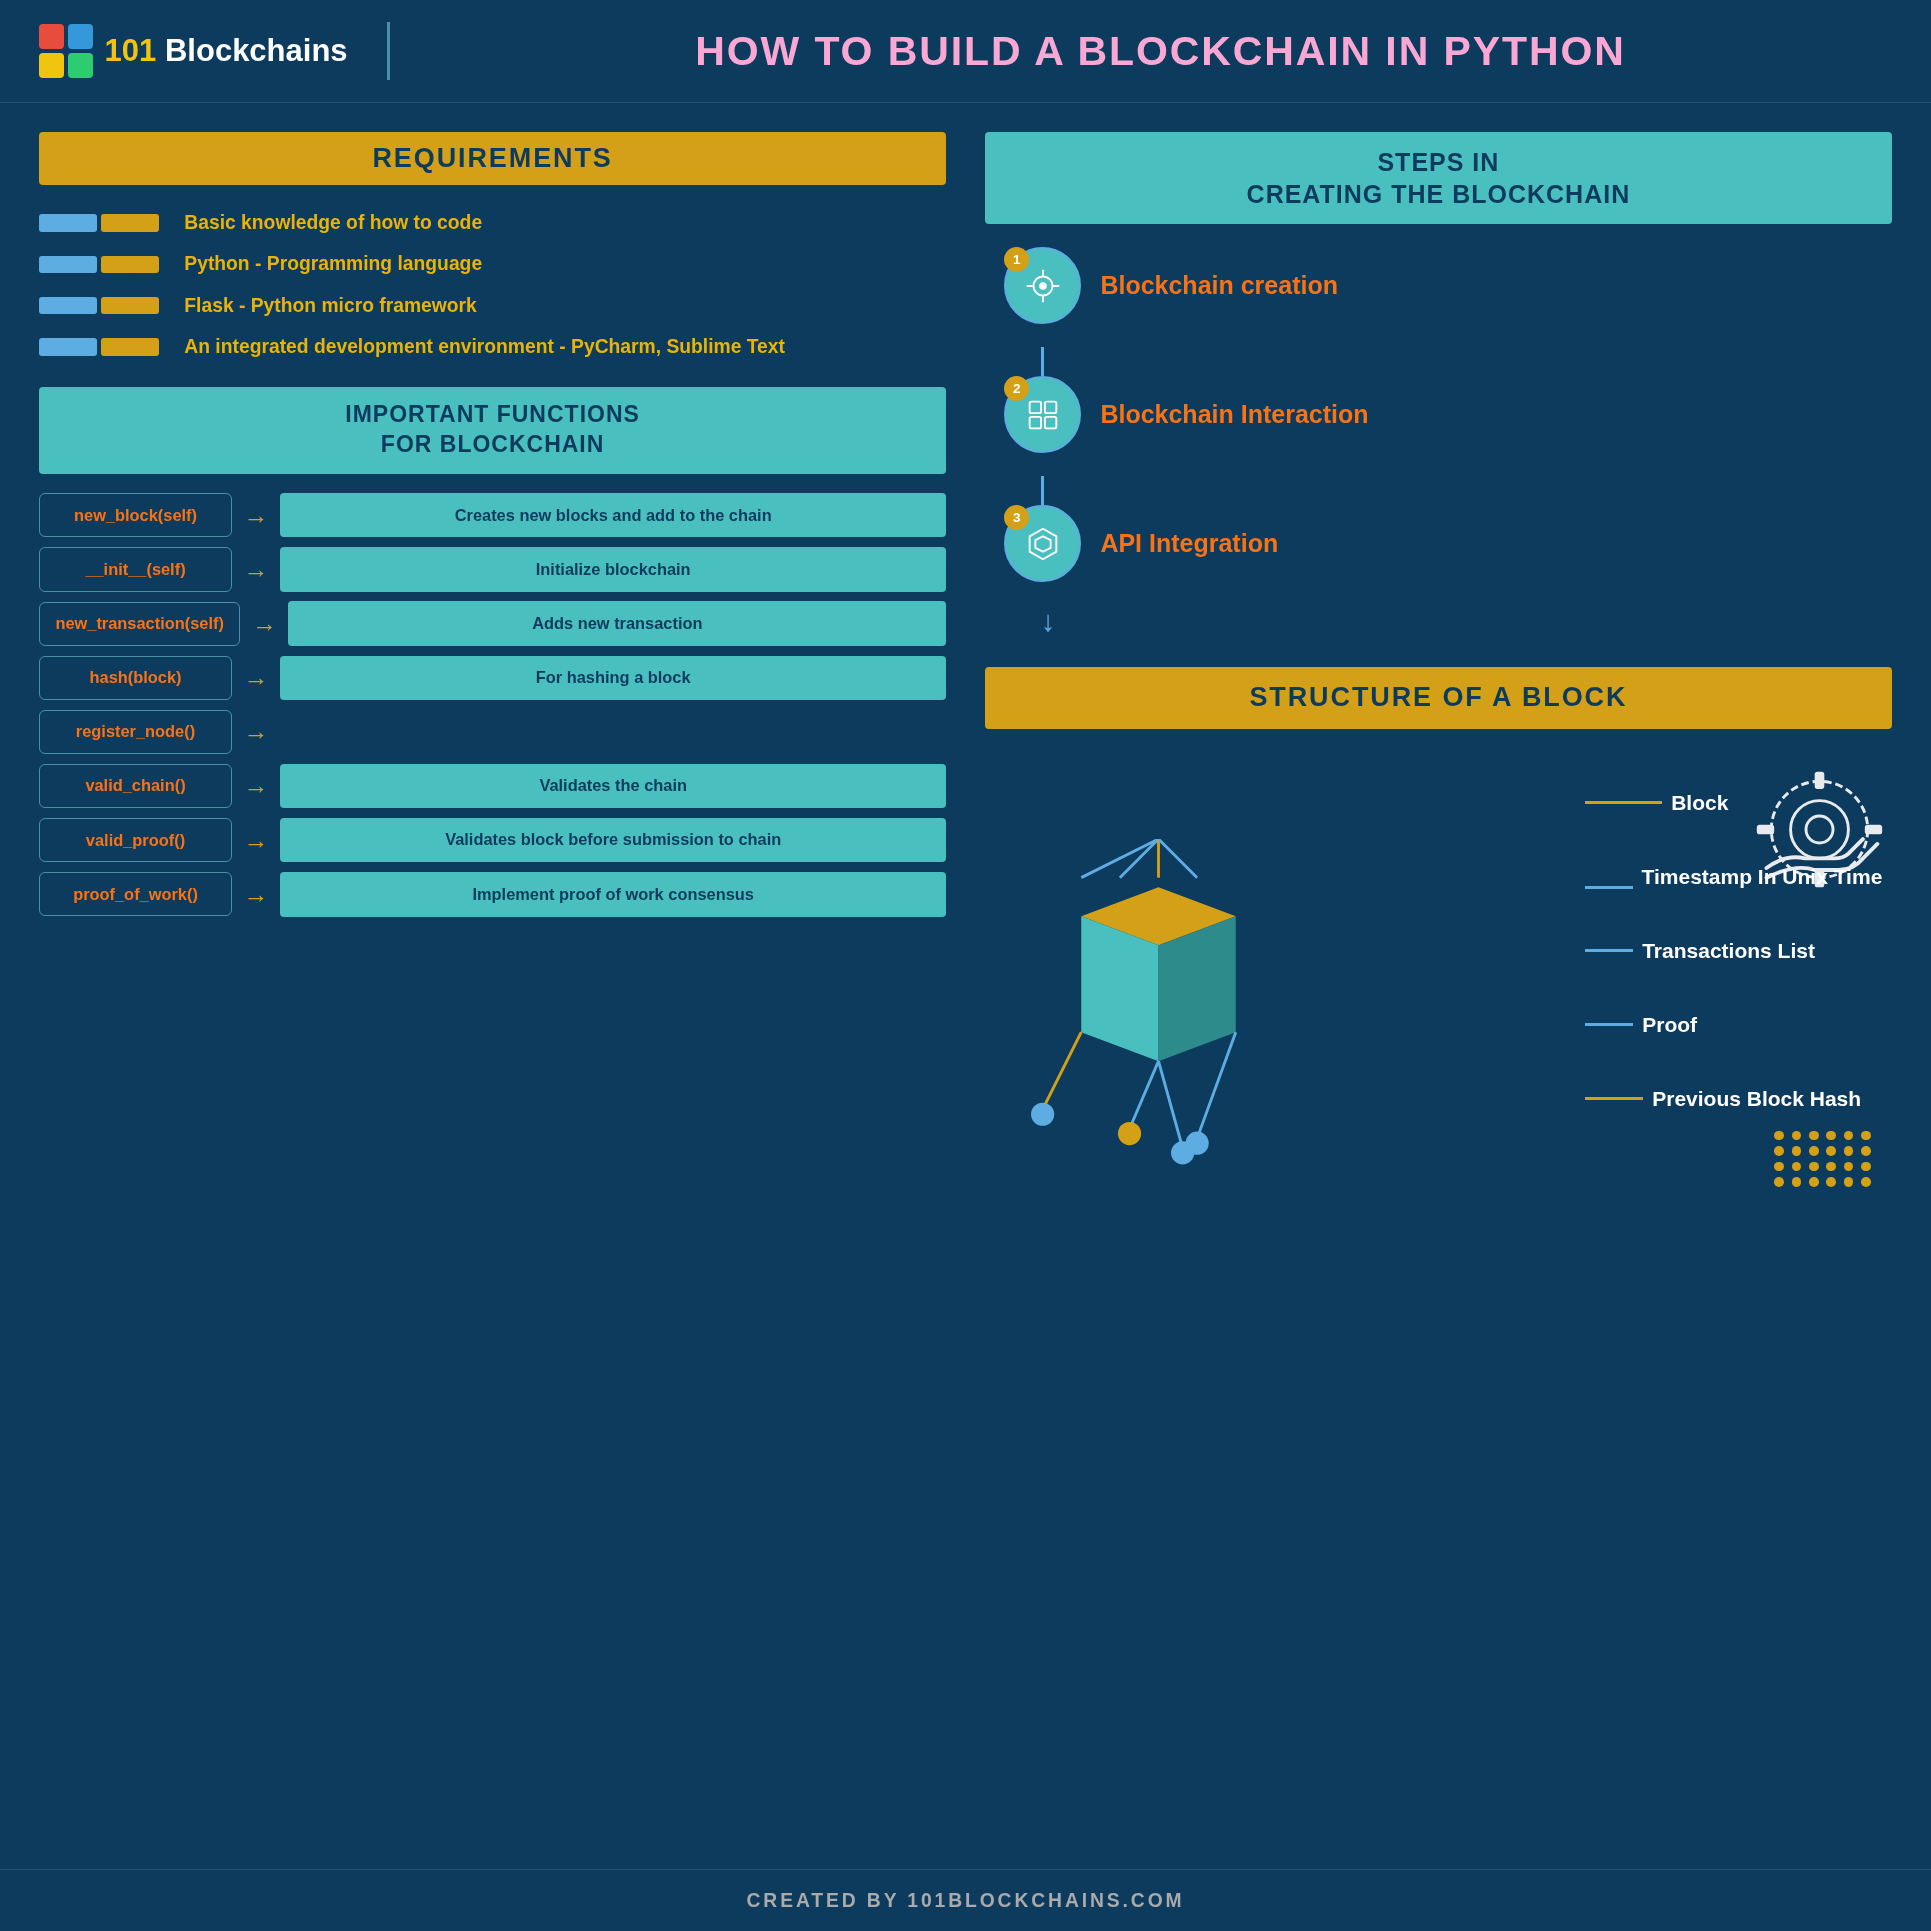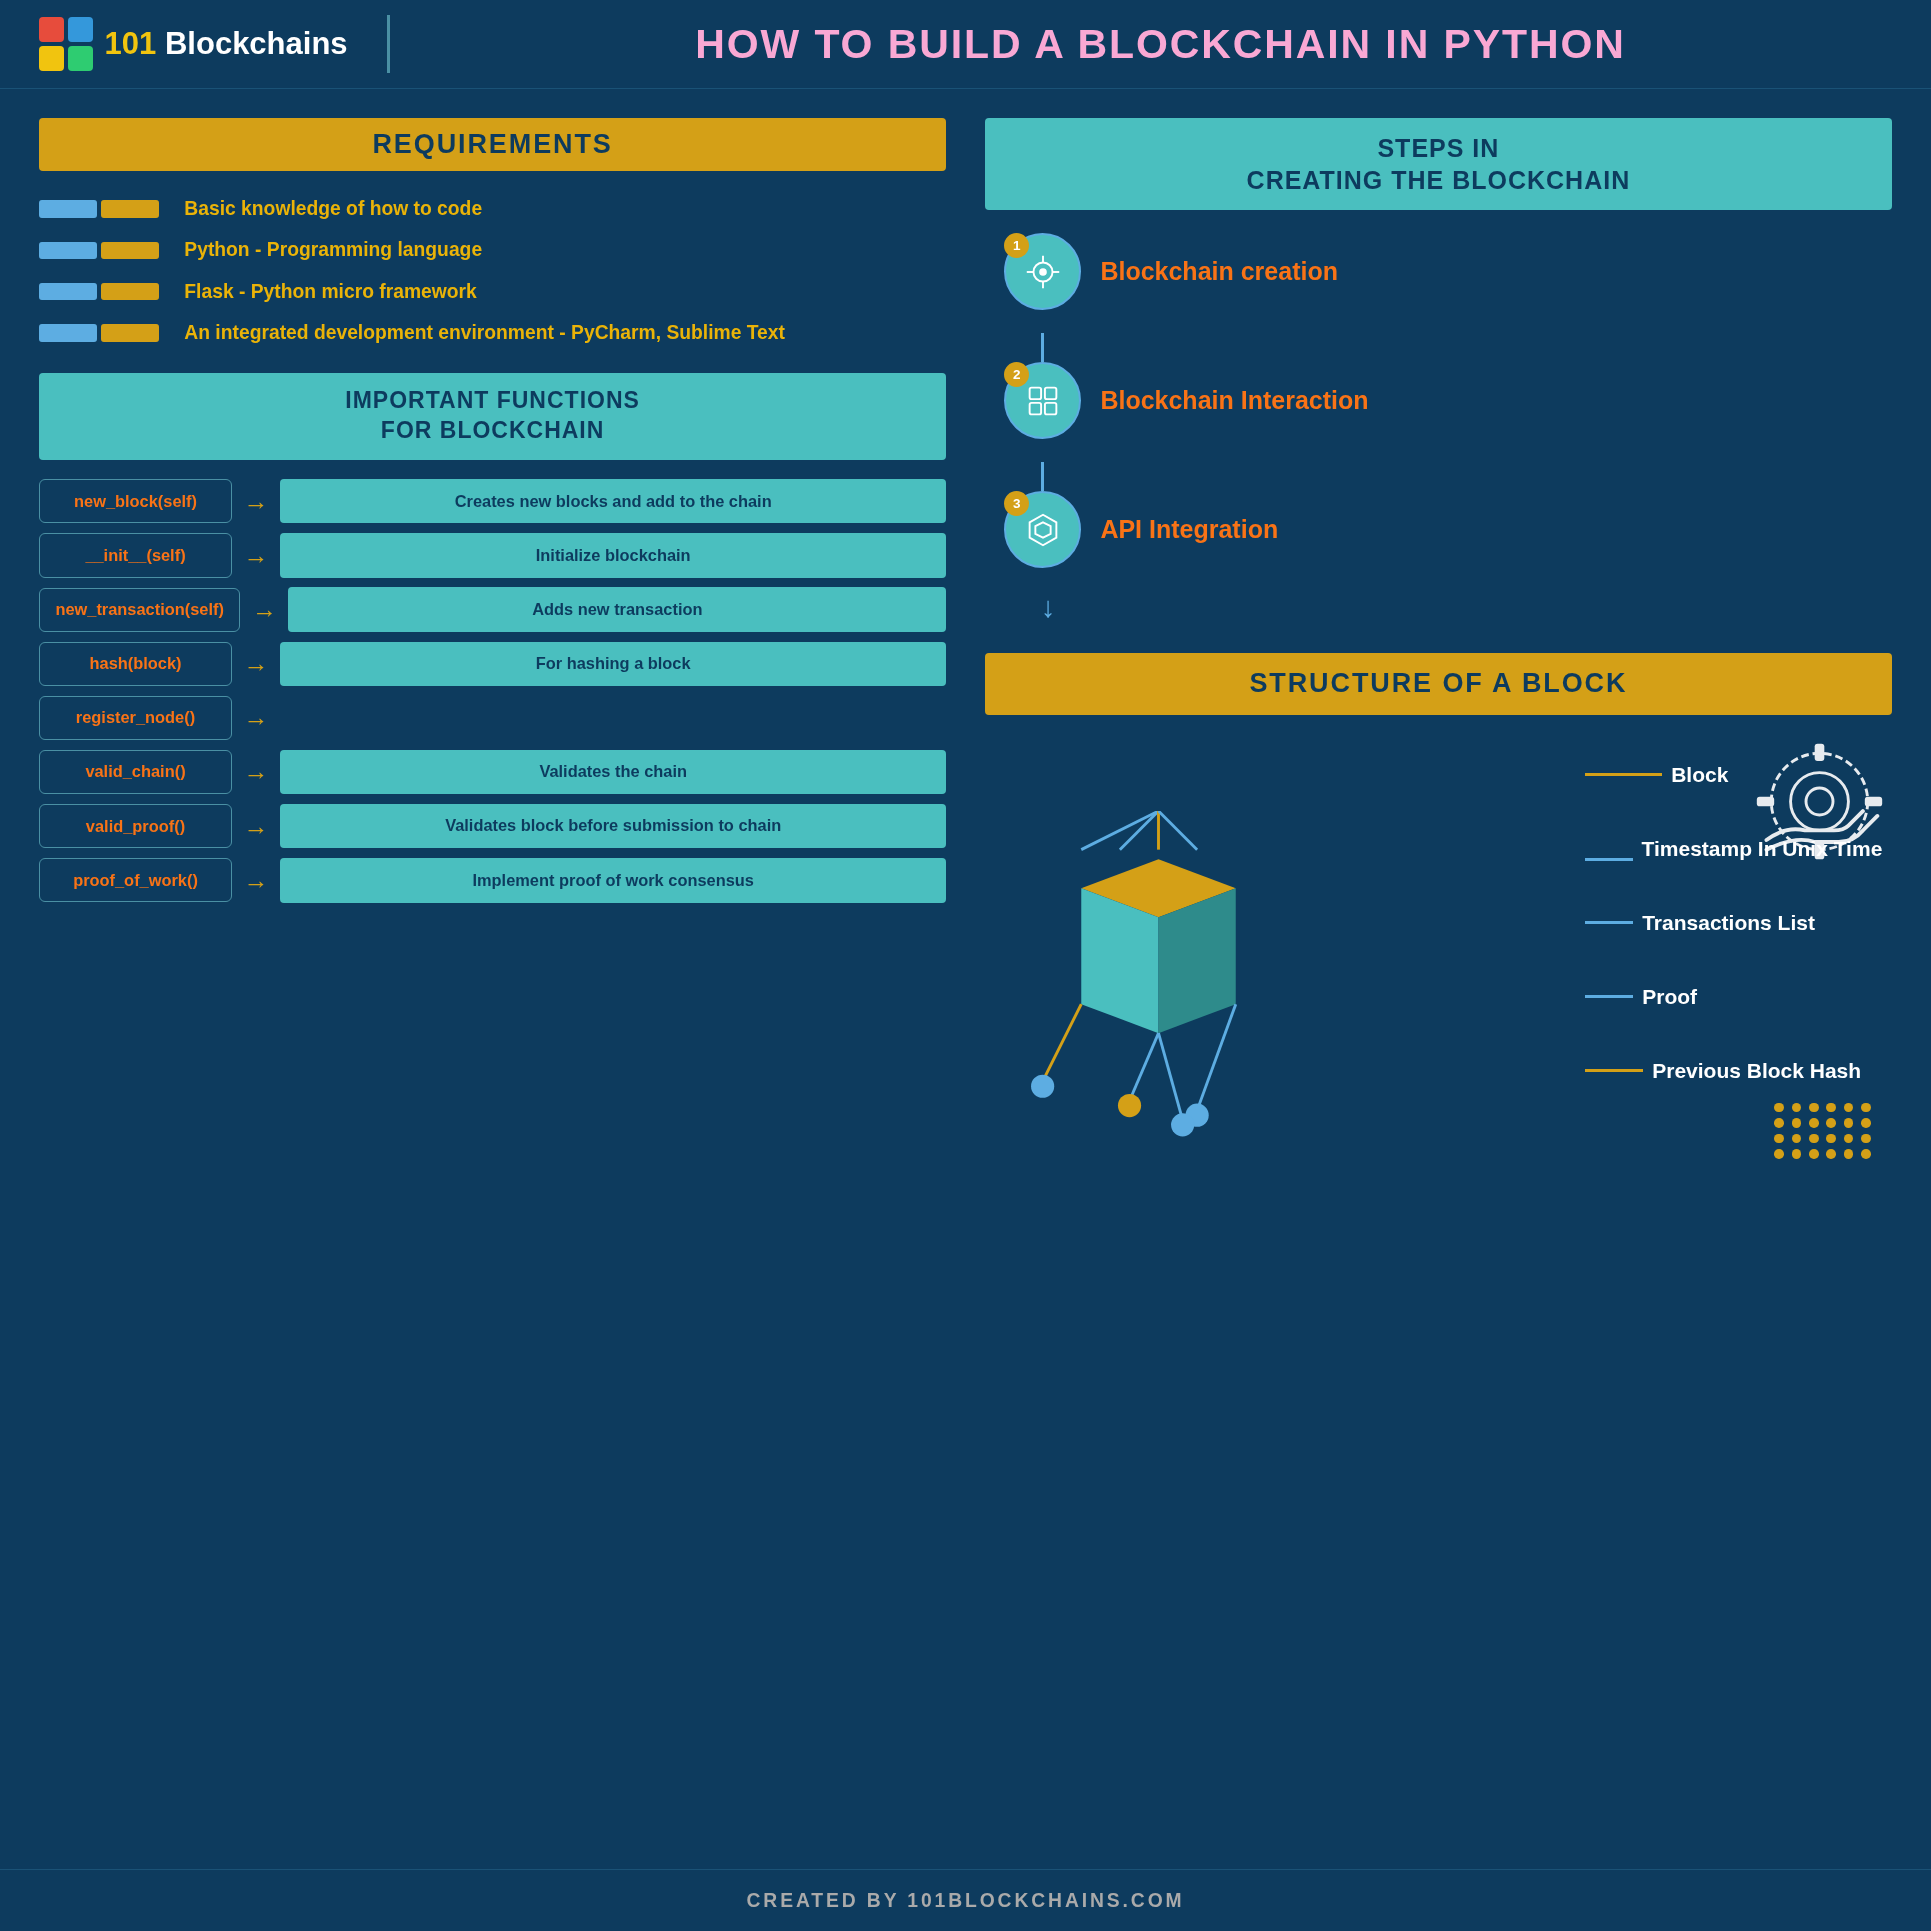--- a/index.html
+++ b/index.html
@@ -9,21 +9,21 @@
       background-color: #0d3b5e;
       font-family: 'Arial', sans-serif;
       color: white;
       overflow: hidden;
     }
 
     
     .header {
       display: flex;
       align-items: center;
-      padding: 15px 39px;
+      padding: 22px 39px;
       background-color: #0d3b5e;
       border-bottom: 1.9px solid #1a5276;
     }
     .logo-area {
       display: flex;
       align-items: center;
       gap: 11.6px;
       min-width: 309px;
     }
     .logo-squares {
@@ -229,21 +229,21 @@
       background: #5dade2;
       margin-left: 56px;
     }
 
     
     .struct-title-box {
       background: #d4a017;
       padding: 15.4px 23px;
       text-align: center;
       border-radius: 3.9px;
-      margin-bottom: 19px;
+      margin-bottom: 33px;
     }
     .struct-title-box .title {
       font-size: 27px;
       font-weight: 900;
       color: #0d3b5e;
       letter-spacing: 1.9px;
       text-transform: uppercase;
     }
 
     

